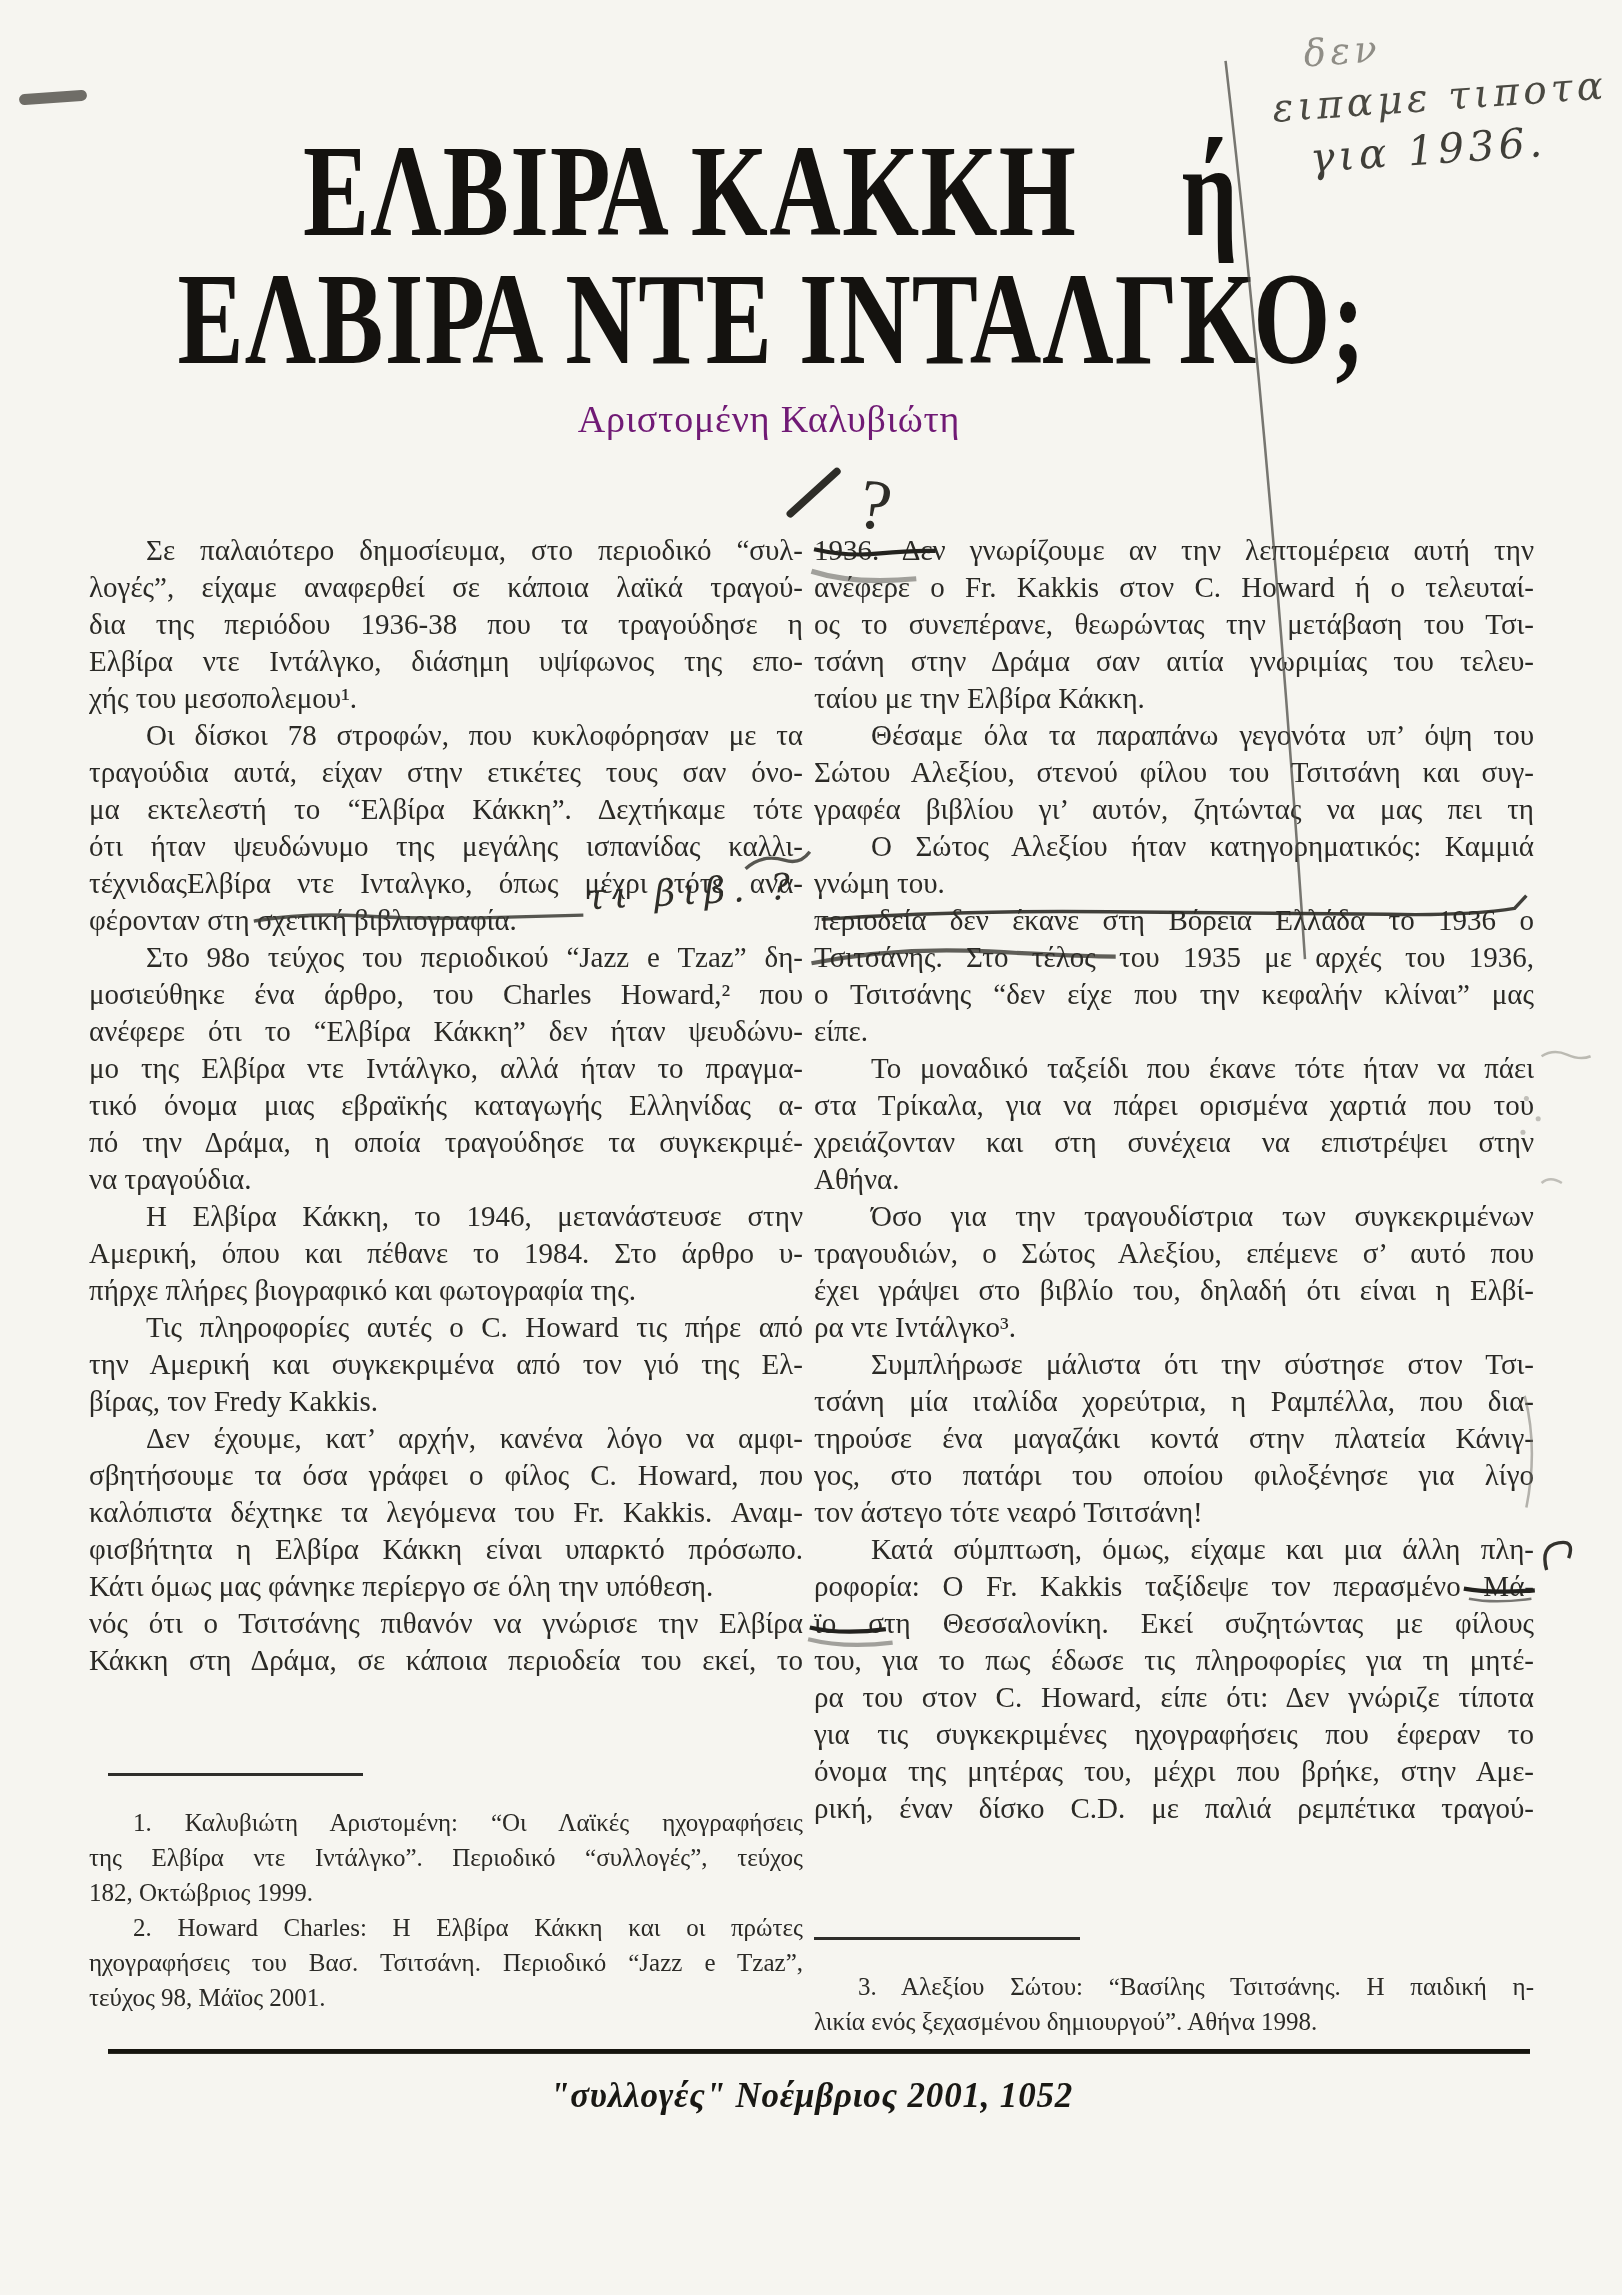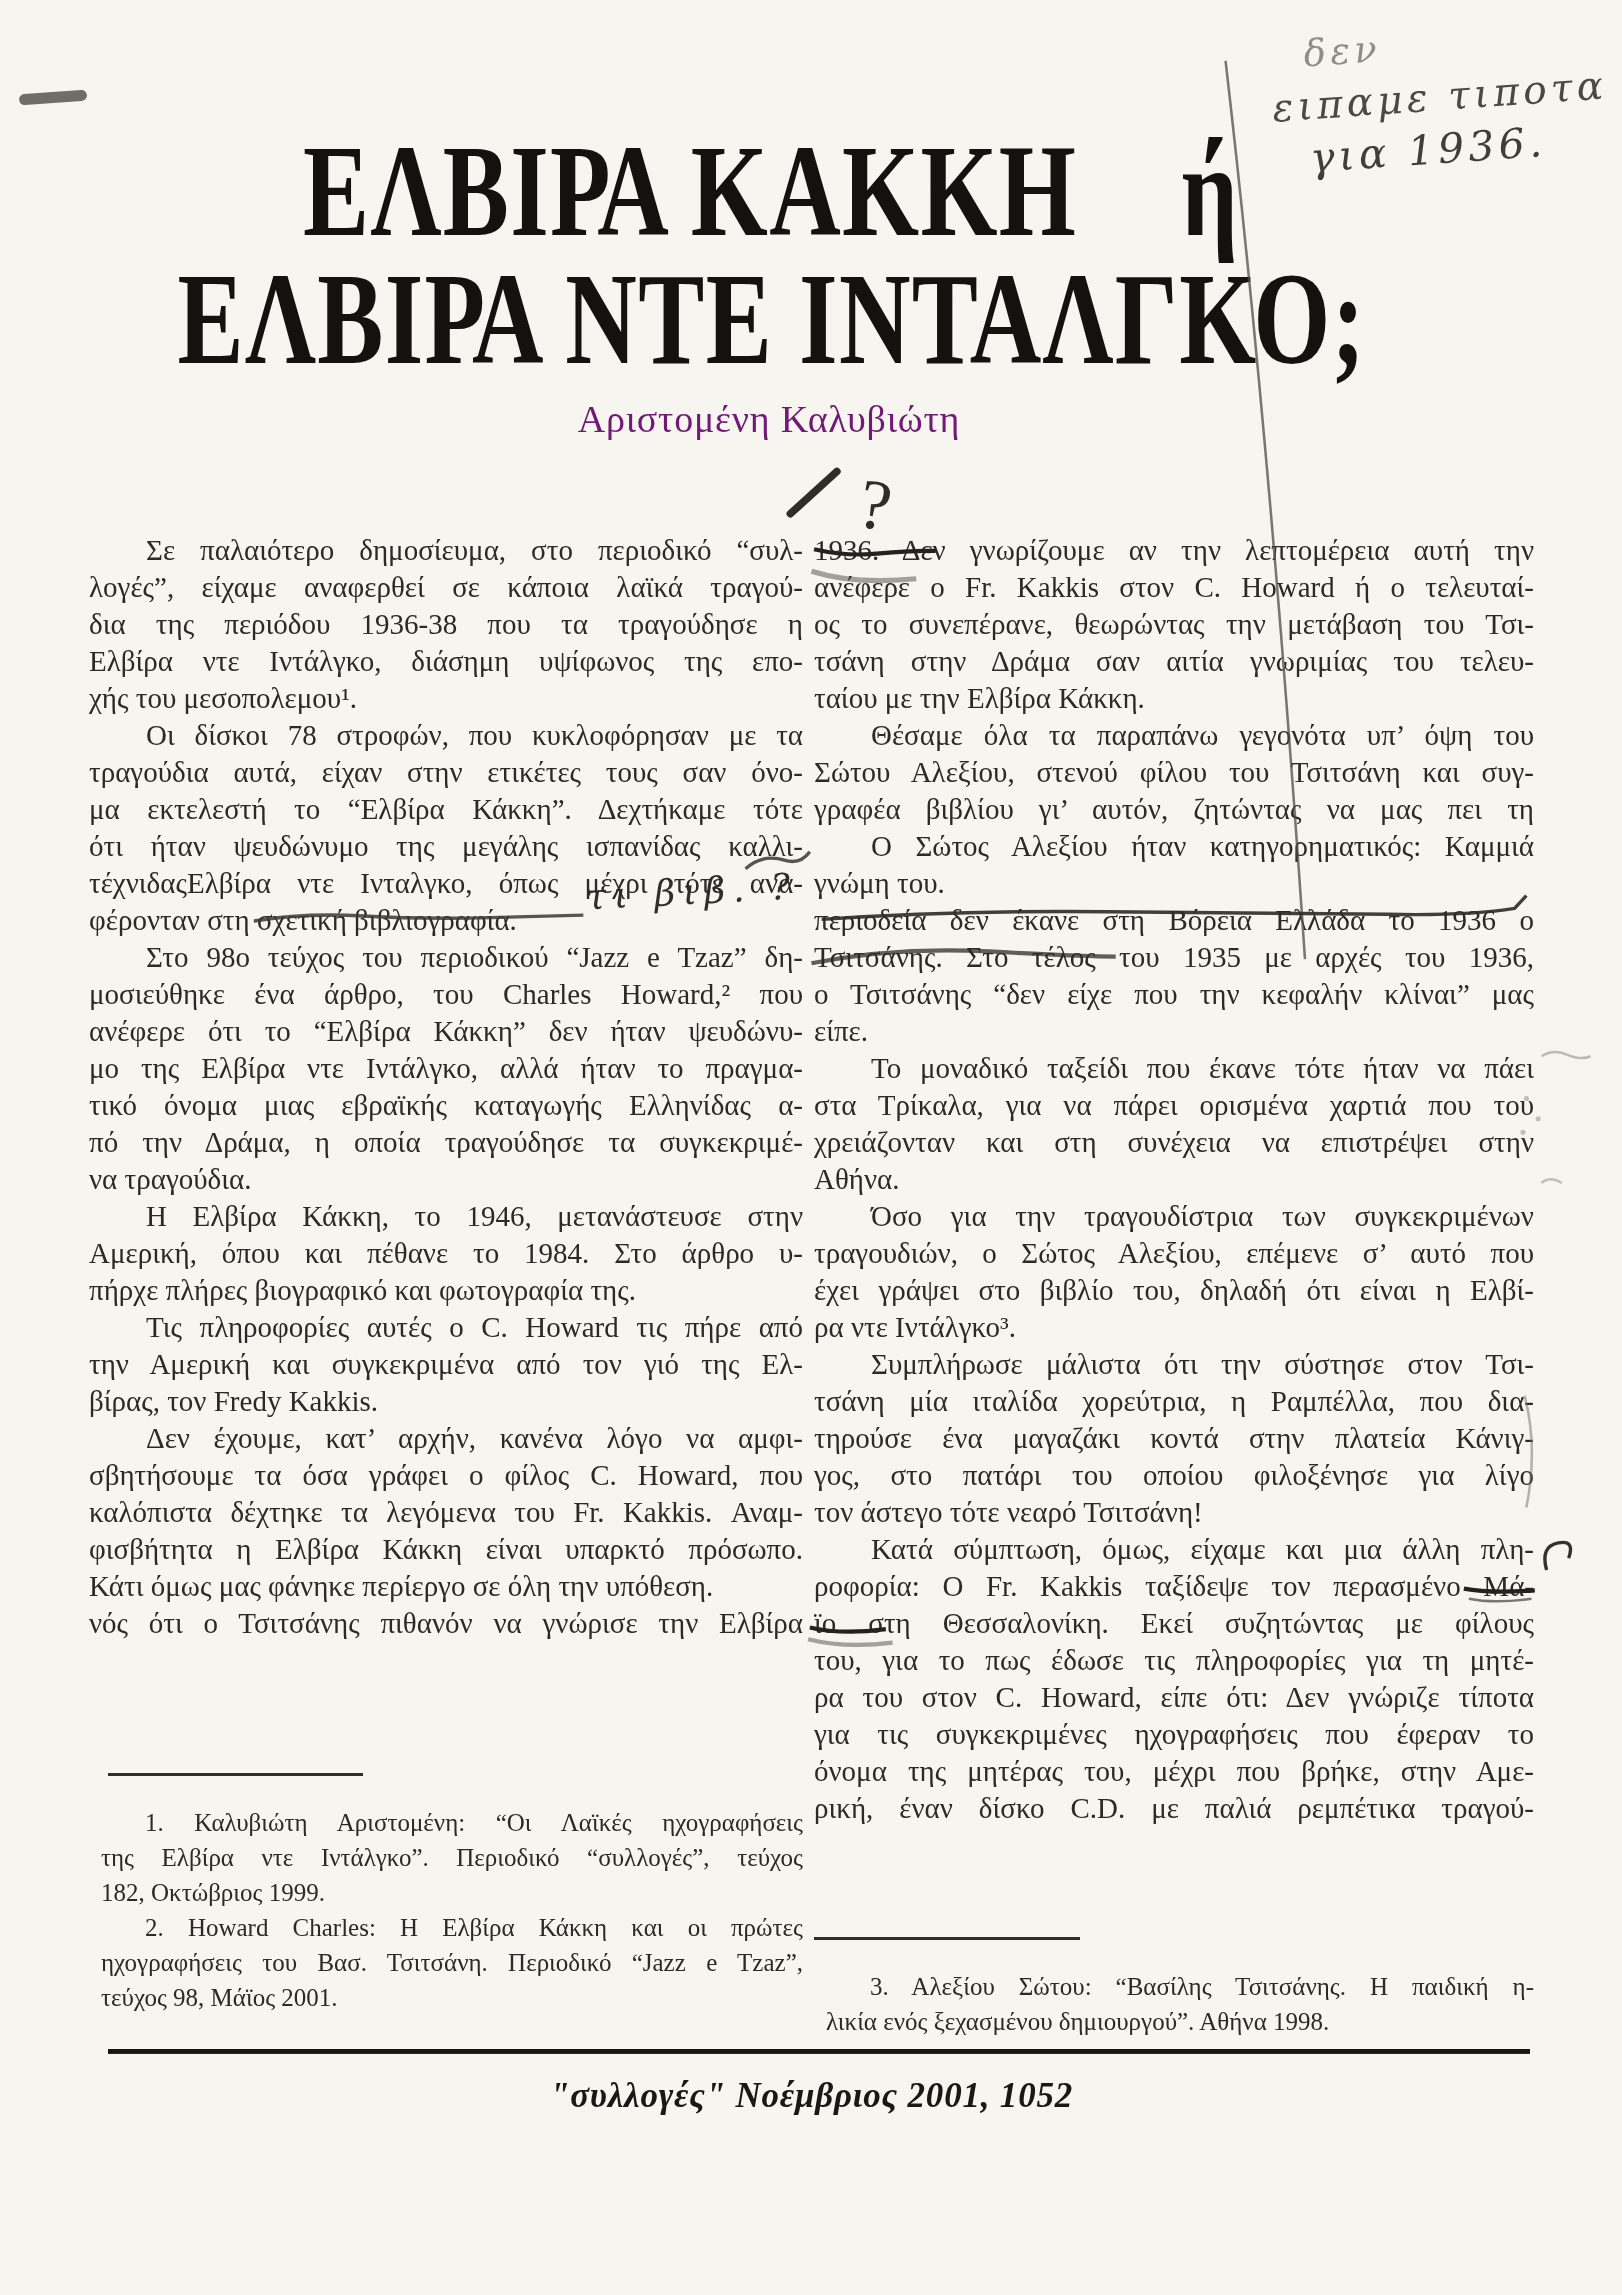--- a/index.html
+++ b/index.html
@@ -30,21 +30,21 @@
     height:37px;line-height:37px;overflow:hidden;
     text-align:justify;text-align-last:justify;
     white-space:normal;
   }
   .tl.pe{text-align-last:left;}
   .tl.fi{text-indent:57px;}
   .fnrule{position:absolute;height:2.5px;background:#2f2e2b;}
   .fnrule-left{top:1773px;left:108px;width:255px;}
   .fnrule-right{top:1937px;left:814px;width:266px;}
   .fnote{position:absolute;font-size:25px;}
-  .fnote .tl{height:35px;line-height:35px;margin-left:12px;}
+  .fnote .tl{height:35px;line-height:35px;}
   .fnote .tl.fi{text-indent:44px;}
   .fnote-left{top:1805px;left:89px;width:714px;}
   .fnote-right{top:1969px;left:814px;width:720px;}
   .footer-rule{
     position:absolute;top:2049px;left:108px;width:1422px;height:4.2px;
     background:#16150f;border-bottom:1.7px solid rgba(70,70,60,.45);
   }
   .footer-text{
     position:absolute;top:2076px;left:0;width:1623px;text-align:center;
     font-size:35px;font-weight:bold;font-style:italic;color:#191814;
@@ -115,20 +115,21 @@
       <div class="tl pe">πήρχε πλήρες βιογραφικό και φωτογραφία της.</div>
       <div class="tl fi">Τις πληροφορίες αυτές ο C. Howard τις πήρε από</div>
       <div class="tl">την Αμερική και συγκεκριμένα από τον γιό της Ελ-</div>
       <div class="tl pe">βίρας, τον Fredy Kakkis.</div>
       <div class="tl fi">Δεν έχουμε, κατ’ αρχήν, κανένα λόγο να αμφι-</div>
       <div class="tl">σβητήσουμε τα όσα γράφει ο φίλος C. Howard, που</div>
       <div class="tl">καλόπιστα δέχτηκε τα λεγόμενα του Fr. Kakkis. Αναμ-</div>
       <div class="tl">φισβήτητα η Ελβίρα Κάκκη είναι υπαρκτό πρόσωπο.</div>
       <div class="tl pe">Κάτι όμως μας φάνηκε περίεργο σε όλη την υπόθεση.</div>
       <div class="tl">νός ότι ο Τσιτσάνης πιθανόν να γνώρισε την Ελβίρα</div>
+      <div class="tl">Κάκκη στη Δράμα, σε κάποια περιοδεία του εκεί, το</div>
     </div>
   <div class="col col-right">
       <div class="tl">1936. Δεν γνωρίζουμε αν την λεπτομέρεια αυτή την</div>
       <div class="tl">ανέφερε ο Fr. Kakkis στον C. Howard ή ο τελευταί-</div>
       <div class="tl">ος το συνεπέρανε, θεωρώντας την μετάβαση του Τσι-</div>
       <div class="tl">τσάνη στην Δράμα σαν αιτία γνωριμίας του τελευ-</div>
       <div class="tl pe">ταίου με την Ελβίρα Κάκκη.</div>
       <div class="tl fi">Θέσαμε όλα τα παραπάνω γεγονότα υπ’ όψη του</div>
       <div class="tl">Σώτου Αλεξίου, στενού φίλου του Τσιτσάνη και συγ-</div>
       <div class="tl">γραφέα βιβλίου γι’ αυτόν, ζητώντας να μας πει τη</div>

